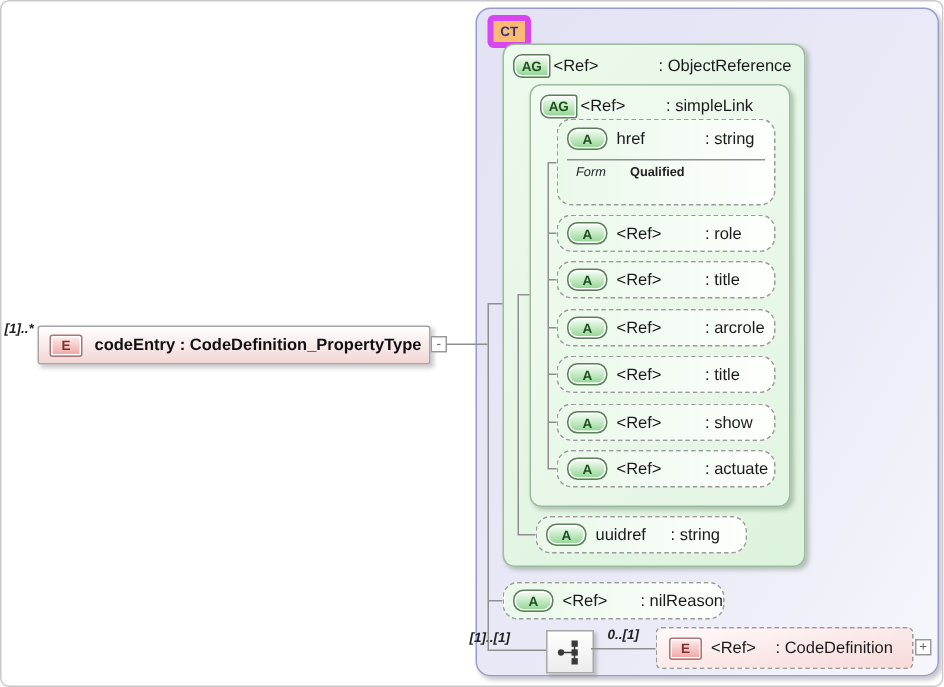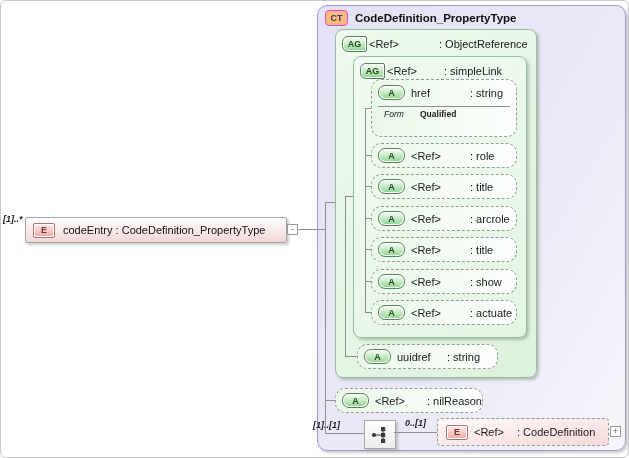--- a/index.html
+++ b/index.html
@@ -23,51 +23,50 @@
         background:linear-gradient(to right,#EAF8EA 0%,#FDFFFD 100%);}
   .dbox.pink{background:linear-gradient(to bottom right,#FEFAFA 0%,#F7D9D9 100%);border-radius:4px;}
   .row{display:flex;align-items:center;gap:6px;padding-left:6px;height:25px;}
   .name,.type{font-weight:normal;font-size:11px;color:#1A1A1A;white-space:pre;}
   
   .facets{border-top:1px solid #8F8F8F;margin:1px 6px 0 6px;padding:2px 0 0 6px;}
   .facet-row{display:flex;font-size:8.5px;line-height:11px;color:#222;}
   .facet-label{font-style:italic;width:36px;}
   .facet-value{font-weight:bold;}
   
-  .icon-ct{width:21px;height:14px;border:1px solid #d946ef;border-radius:4px;background:#fdba74;
+  .icon-ct{width:21px;height:14px;border:4px solid #d946ef;border-radius:4px;background:#fdba74;
            color:#34347C;font-size:9px;font-weight:bold;display:flex;align-items:center;justify-content:center;}
   .icon-ag{width:23px;height:14px;border:1px solid #5E7E5E;border-radius:6px 2px 2px 6px;
            background:linear-gradient(#FAFEFA,#8FD48F);box-shadow:inset 0 0 0 1px #FFFFFF;
            color:#1F4F1F;font-size:9px;font-weight:bold;display:flex;align-items:center;justify-content:center;flex:0 0 auto;}
   .icon-a{width:25px;height:13px;border:1px solid #5E7E5E;border-radius:7px;
           background:linear-gradient(#FAFEFA,#8FD48F);box-shadow:inset 0 0 0 1px #FFFFFF;
           color:#1F4F1F;font-size:9px;font-weight:bold;display:flex;align-items:center;justify-content:center;flex:0 0 auto;}
   .icon-e{width:20px;height:13px;border:1px solid #A87878;border-radius:2px;
           background:linear-gradient(#FDEDED,#EFA5A5);box-shadow:inset 0 0 0 1px #FFFFFF;
           color:#7E2F2F;font-size:9px;font-weight:bold;display:flex;align-items:center;justify-content:center;flex:0 0 auto;}
   
   .elem-box{left:24px;top:216px;width:262px;height:26px;border:1px solid #A6A6A6;border-radius:2px;
             background:linear-gradient(#FFFFFF,#F3D6D6);box-shadow:2px 2px 3px rgba(150,150,150,.5);
             display:flex;align-items:center;gap:8px;padding-left:7px;box-sizing:border-box;}
-  .elem-label{font-weight:normal;font-size:11px;color:#111;white-space:pre;}
+  .elem-label{font-weight:bold;font-size:11px;color:#111;white-space:pre;}
   .mult{font-size:9px;font-weight:bold;font-style:italic;color:#222;white-space:pre;}
   .pm-box{width:11px;height:11px;background:#FFF;border:1px solid #999;box-sizing:border-box;
           color:#666;font-size:9px;line-height:8px;text-align:center;}
   .seq-box{left:363px;top:419px;width:30px;height:27px;border:1px solid #A8A8A8;background:linear-gradient(#FFFFFF,#ECECEC);
            box-shadow:2px 2px 2px rgba(150,150,150,.5);display:flex;align-items:center;justify-content:center;}
 </style>
 </head>
 <body>
 
 <div id="canvas">
 
   <div class="abs ct-box"></div>
   <div class="abs ct-header">
     <span class="icon-ct">CT</span>
-    <span class="ct-title">CodeDefinition_PropertyType</span>
   </div>
 
   <div class="abs gbox outer" style="left:334px;top:28px;width:200px;height:347px;">
     <div class="ghead">
       <span class="icon-ag">AG</span>
       <span class="name" style="width:68px">&lt;Ref&gt;</span>
       <span class="type">: ObjectReference</span>
     </div>
   </div>
 

